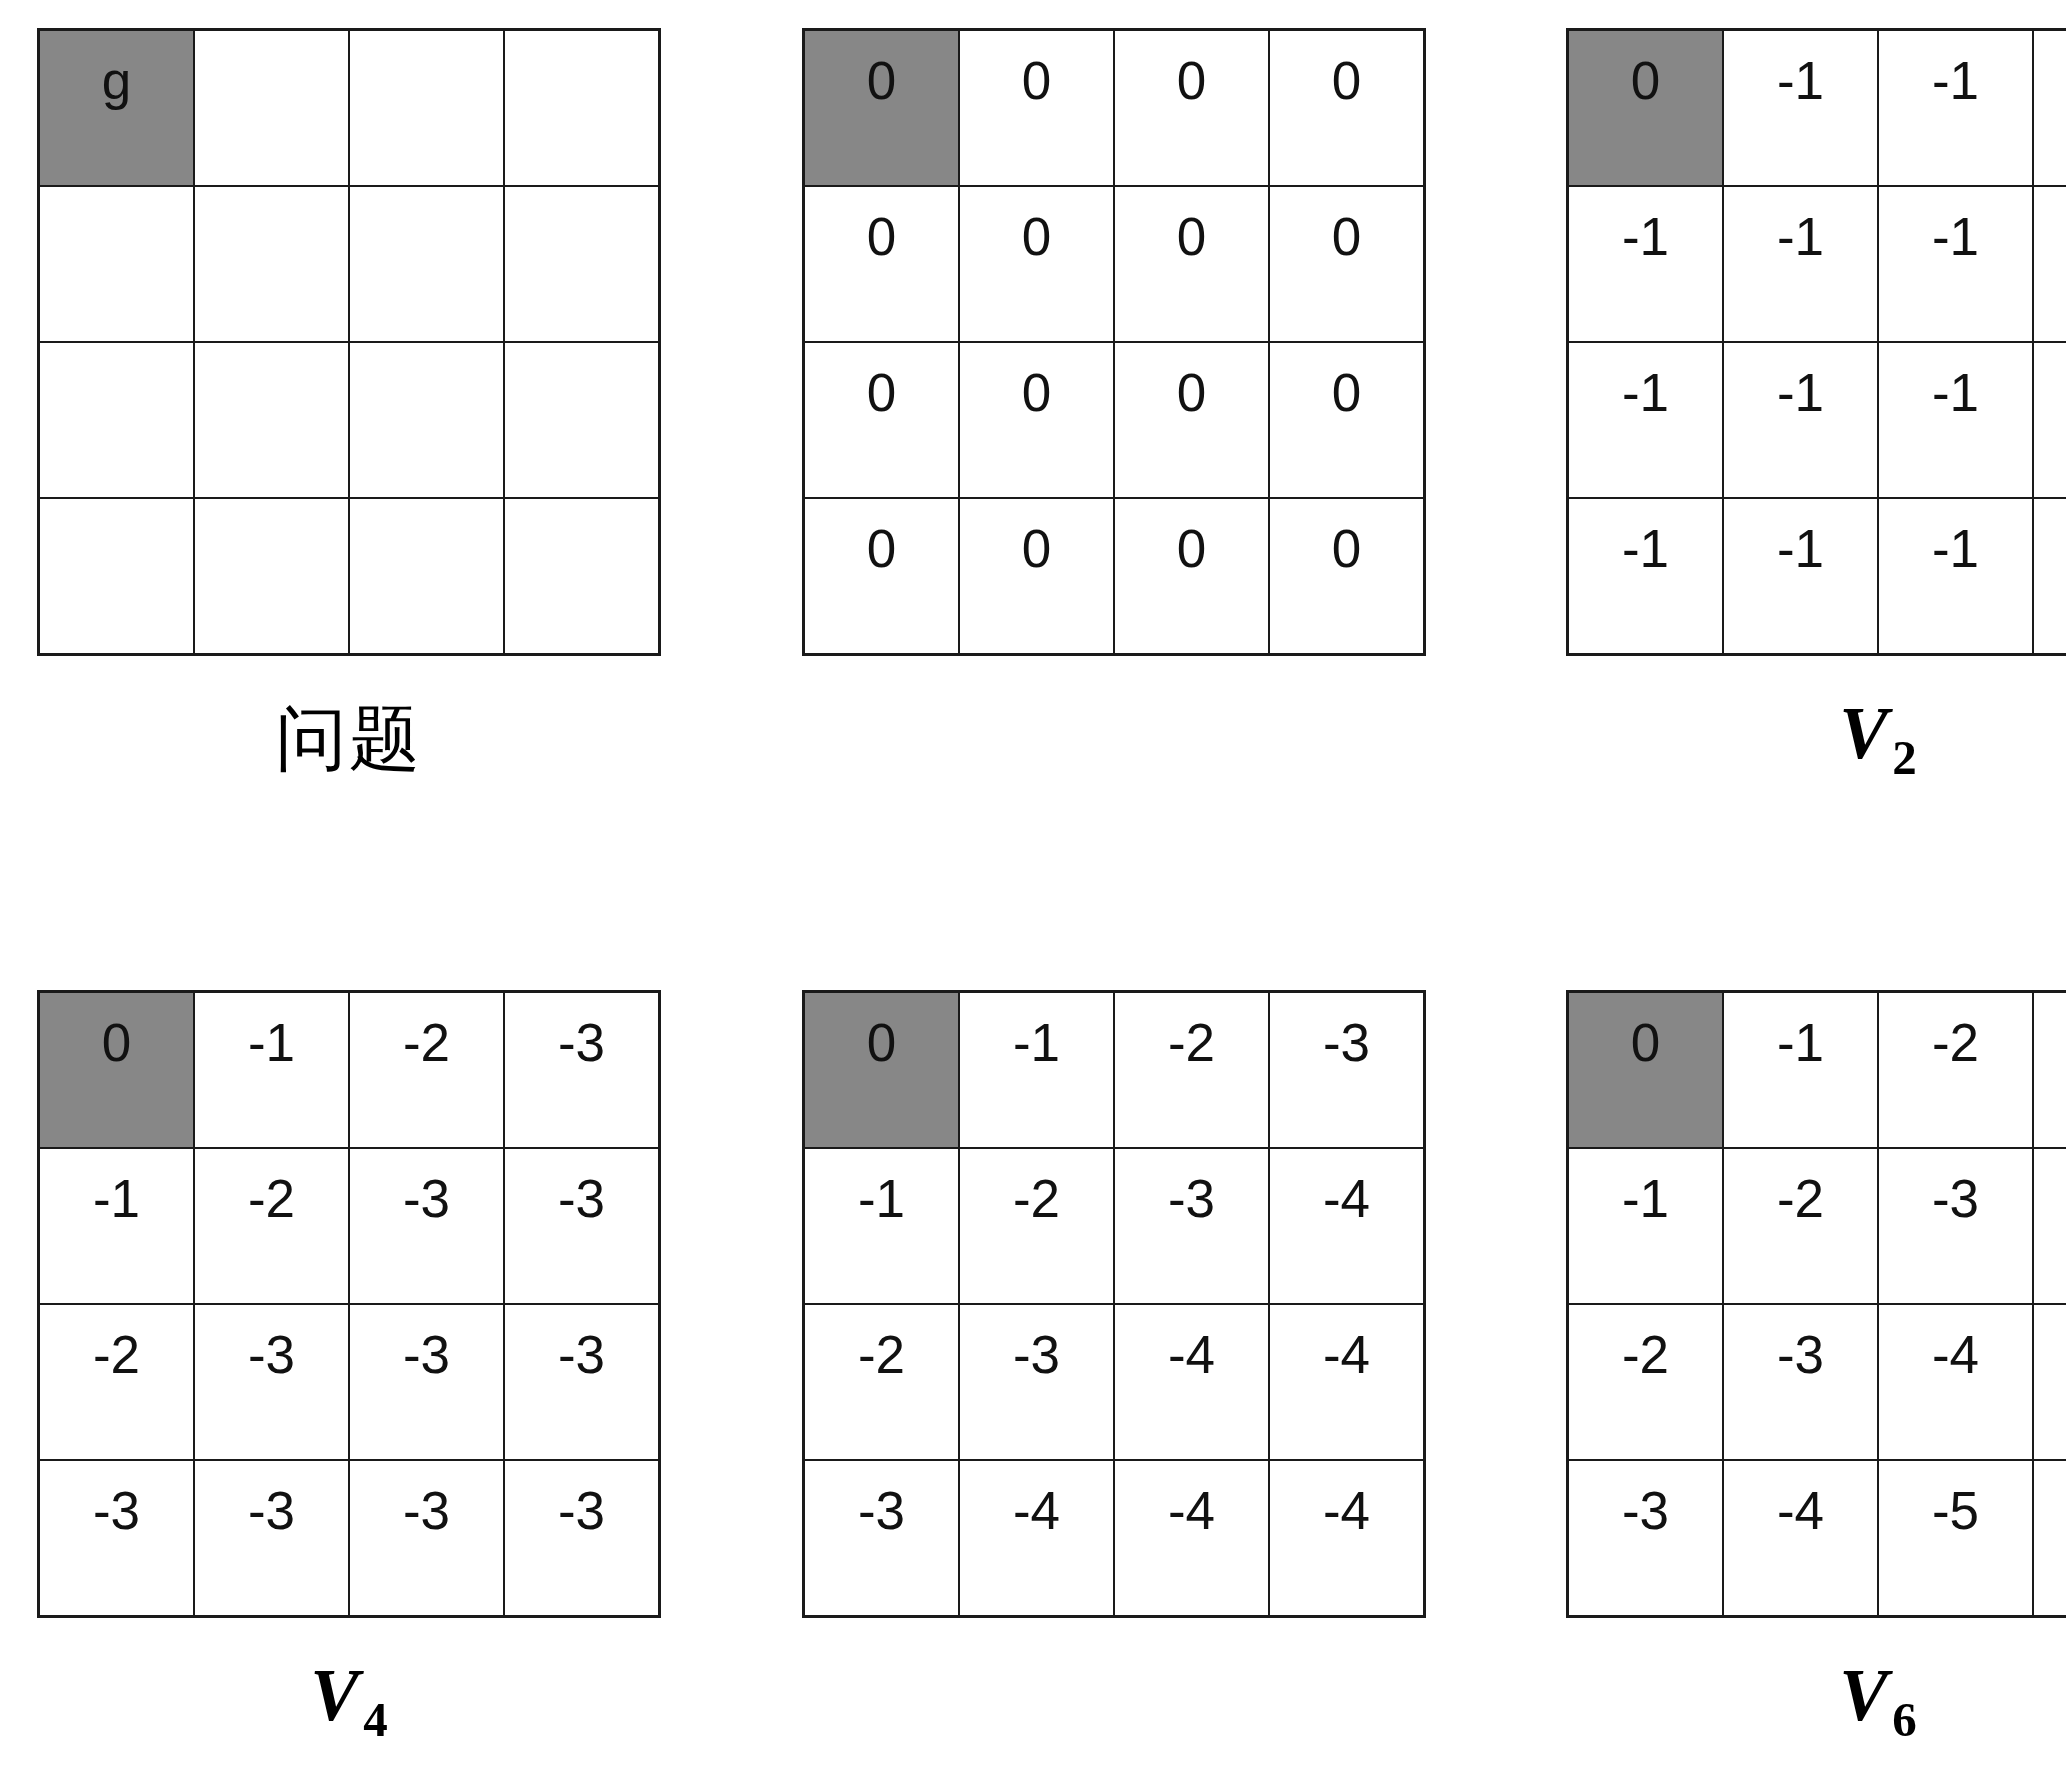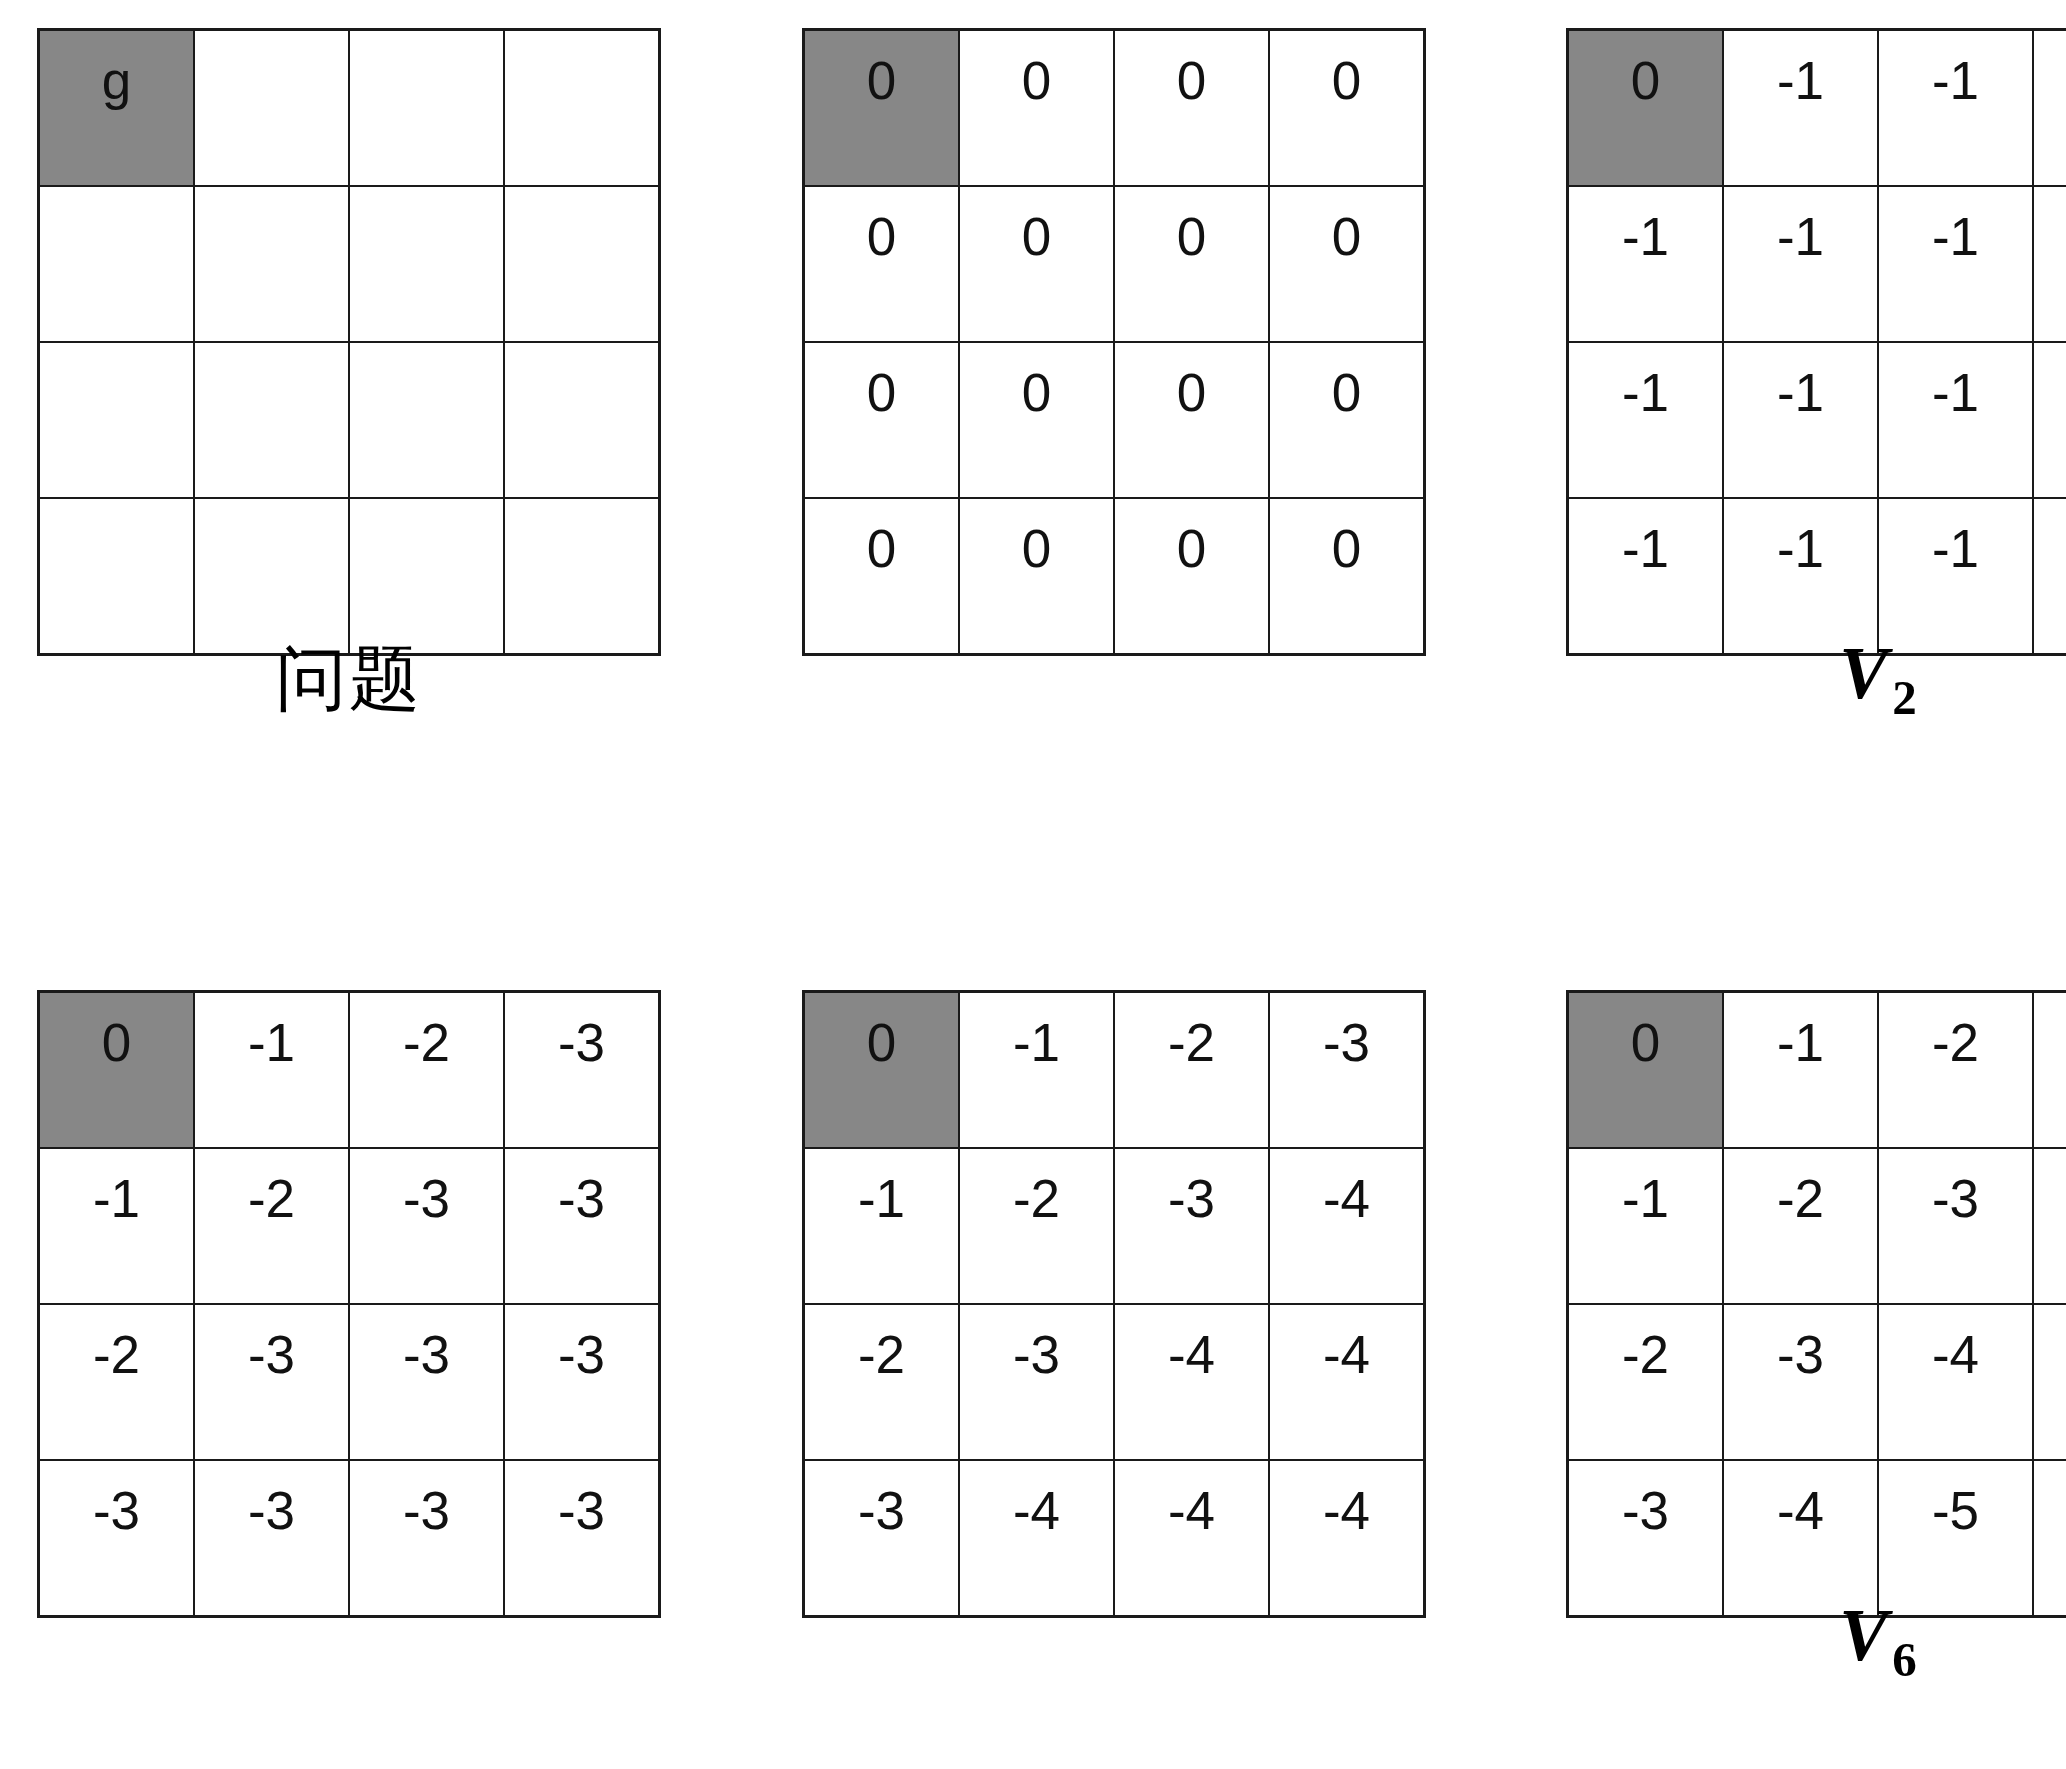--- a/index.html
+++ b/index.html
@@ -73,21 +73,21 @@
   .matrix td.shaded {
     background: #878787;
   }
   .matrix td.empty .cellval { color: transparent; }
 
   
   .caption {
     position: absolute;
     left: 0;
     width: 624px;
-    top: 604px;
+    top: 664px;
     text-align: center;
     white-space: nowrap;
     color: #000000;
   }
   .caption .vsym {
     font-family: "Liberation Serif", serif;
     font-style: italic;
     font-weight: bold;
     font-size: 73px;
     letter-spacing: 0.8px;
@@ -353,20 +353,21 @@
             </td>
             <td>
               <span class="cellval">-3</span>
             </td>
             <td>
               <span class="cellval">-3</span>
             </td>
           </tr>
         </tbody>
       </table>
+      <div class="caption"><span class="vsym">V</span><span class="vsub">4</span></div>
     </div>
     <div class="panel col-1 row-1">
       <table class="matrix">
         <tbody>
           <tr>
             <td class="shaded">
               <span class="cellval">0</span>
             </td>
             <td>
               <span class="cellval">-1</span>

